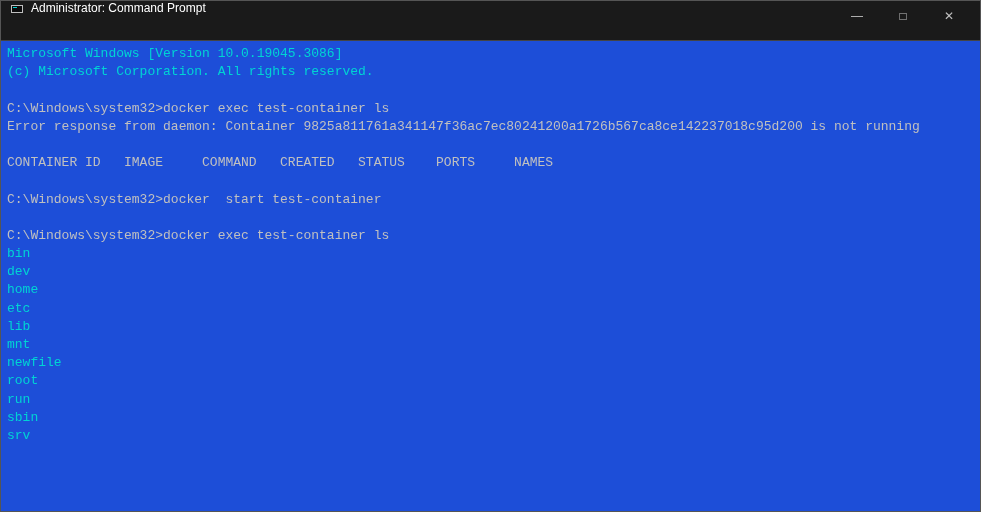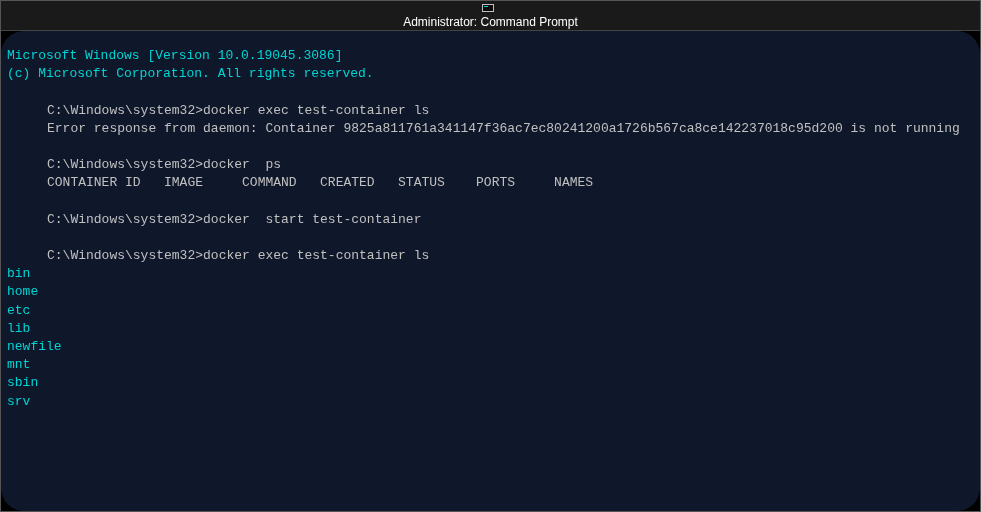--- a/index.html
+++ b/index.html
@@ -21,27 +21,26 @@
     .window {
       width: 981px;
       height: 512px;
       display: flex;
       flex-direction: column;
       border: 1px solid #555;
     }
 
     .titlebar {
       background: #1a1a1a;
-      height: 30px;
+      height: 40px;
       display: flex;
-      align-items: center;
+      align-items: flex-start;
       padding: 0 8px;
       flex-shrink: 0;
       border-bottom: 1px solid #444;
-      flex-direction: column;
     }
 
     .titlebar-icon {
       width: 16px;
       height: 16px;
       margin-right: 6px;
       display: flex;
       align-items: center;
       justify-content: center;
       font-size: 11px;
@@ -67,27 +66,26 @@
       align-items: center;
       justify-content: center;
       cursor: pointer;
       font-size: 12px;
       color: #c0c0c0;
       font-family: 'Segoe UI', Arial, sans-serif;
     }
 
     .terminal-body {
       flex: 1;
-      background: #0f172a;
-      padding: 16px 6px;
+      background: #1d4ed8;
+      padding: 4px 6px;
       overflow-y: scroll;
       overflow-x: hidden;
       color: #c0c0c0;
       line-height: 1.4;
-      border-radius: 23px;
     }
 
     .terminal-body::-webkit-scrollbar {
       width: 14px;
       background: #2d2d2d;
     }
 
     .terminal-body::-webkit-scrollbar-thumb {
       background: #555;
       border: 2px solid #2d2d2d;
@@ -97,21 +95,20 @@
       white-space: pre;
       font-size: 13px;
     }
 
     .line.cyan {
       color: #00d4d4;
     }
 
     .line.white {
       color: #c0c0c0;
-      margin-left: 40px;
     }
 
     .line.empty {
       height: 1.4em;
     }
   </style>
 </head>
 <body>
 
 <div class="window">
@@ -130,28 +127,30 @@
       <div class="titlebar-btn close">✕</div>
     </div>
   </div>
   <div class="terminal-body" id="terminal-output">
   <div class="line cyan">Microsoft Windows [Version 10.0.19045.3086]</div>
       <div class="line cyan">(c) Microsoft Corporation. All rights reserved.</div>
       <div class="line empty">&nbsp;</div>
       <div class="line white">C:\Windows\system32&gt;docker exec test-container ls</div>
       <div class="line white">Error response from daemon: Container 9825a811761a341147f36ac7ec80241200a1726b567ca8ce142237018c95d200 is not running</div>
       <div class="line empty">&nbsp;</div>
-      <div class="line white">C:\Windows\system32&gt;docker  ps</div>
       <div class="line white">CONTAINER ID   IMAGE     COMMAND   CREATED   STATUS    PORTS     NAMES</div>
       <div class="line empty">&nbsp;</div>
       <div class="line white">C:\Windows\system32&gt;docker  start test-container</div>
       <div class="line empty">&nbsp;</div>
       <div class="line white">C:\Windows\system32&gt;docker exec test-container ls</div>
       <div class="line cyan">bin</div>
+      <div class="line cyan">dev</div>
       <div class="line cyan">home</div>
       <div class="line cyan">etc</div>
       <div class="line cyan">lib</div>
+      <div class="line cyan">mnt</div>
       <div class="line cyan">newfile</div>
-      <div class="line cyan">mnt</div>
+      <div class="line cyan">root</div>
+      <div class="line cyan">run</div>
       <div class="line cyan">sbin</div>
       <div class="line cyan">srv</div>
     </div>
 </div>
 
 </body></html>

